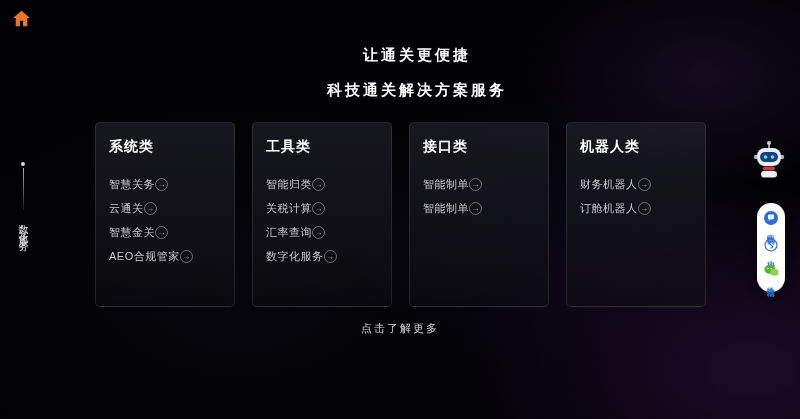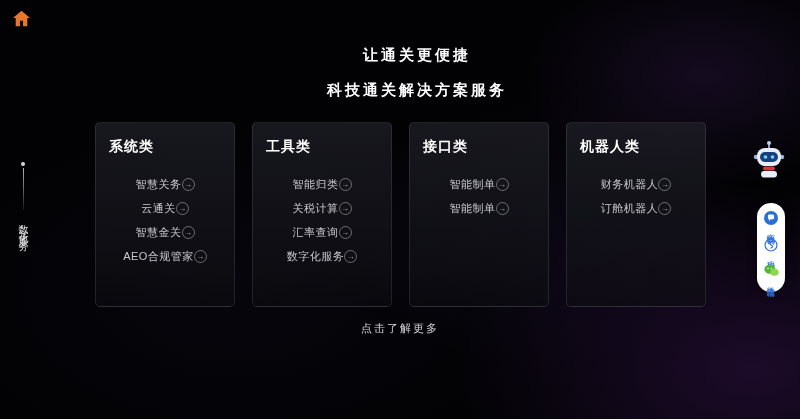--- a/index.html
+++ b/index.html
@@ -54,21 +54,21 @@
     background: linear-gradient(180deg, rgba(32,32,40,0.72), rgba(14,14,18,0.55));
     border: 1px solid rgba(255,255,255,0.10);
     border-radius: 5px;
     padding: 15px 13px;
   }
   .card-title {
     color: #ffffff; font-size: 14px; font-weight: 700;
     letter-spacing: 1px; margin-bottom: 16px;
   }
   .item {
-    display: flex; align-items: center; justify-content: center;
+    display: flex; align-items: center; justify-content: flex-start;
     height: 24px; cursor: pointer;
   }
   .item-label { color: #c8c8cd; font-size: 11px; letter-spacing: 0.5px; }
   .item-arrow {
     width: 13px; height: 13px; border-radius: 50%;
     border: 1px solid rgba(255,255,255,0.38);
     color: rgba(255,255,255,0.62); font-size: 8px;
     display: flex; align-items: center; justify-content: center;
     flex: none;
   }

